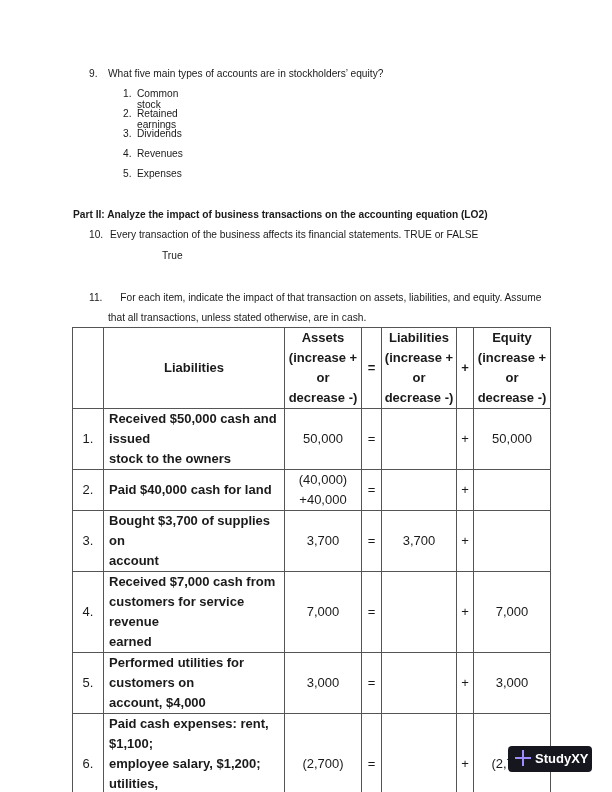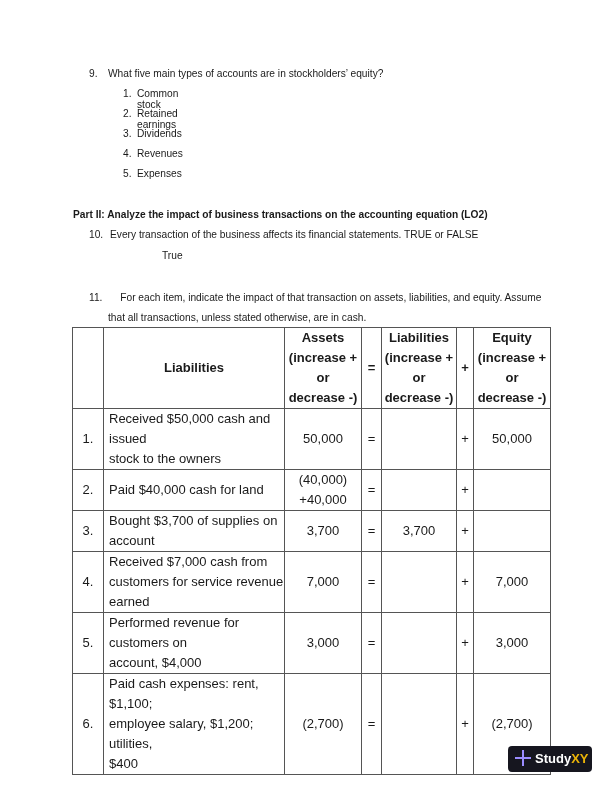--- a/index.html
+++ b/index.html
@@ -12,28 +12,28 @@
   .sub { position:absolute; left:123px; }
   .sub .n { position:absolute; left:0; }
   .sub .t { position:absolute; left:14px; }
   .part { left:73px; top:209px; font-weight:bold; }
   .q10 { left:89px; top:229px; }
   .ans { left:162px; top:250px; }
   .q11a { left:89px; top:292px; }
   .q11b { left:108px; top:312px; }
   table { position:absolute; left:72px; top:327px; border-collapse:collapse; table-layout:fixed; }
   td { border:1px solid #555; padding:0; text-align:center; vertical-align:middle; line-height:20px; font-size:13px; }
-  td.trans { text-align:left; padding-left:5px; font-weight:normal; }
+  td.trans { text-align:left; padding-left:5px; font-weight:bold; }
   .hdr { font-weight:bold; }
   .badge { position:absolute; left:508px; top:746px; width:84px; height:26px; background:#16161f; border-radius:4px; }
   .badge .plus { position:absolute; left:6px; top:3px; width:18px; height:18px; }
   .badge .plus:before { content:""; position:absolute; left:8px; top:1px; width:2px; height:16px; background:#9b8cff; }
   .badge .plus:after { content:""; position:absolute; left:1px; top:8px; width:16px; height:2px; background:#9b8cff; }
   .badge .brand { position:absolute; left:27px; top:5px; font-weight:bold; font-size:13px; color:#ffffff; }
-  .badge .brand .xy { color:#eab308; }
+  .badge .brand .xy { color:#ffffff; }
 </style>
 </head>
 <body>
 
 <div class="abs q9">
   <span class="num">9.</span>
   <span class="txt">What five main types of accounts are in stockholders’ equity?</span>
 </div>
 <div class="sub" style="top:88px">
     <span class="n">1.</span>
@@ -149,21 +149,21 @@
         </td>
     <td>7,000</td>
     <td>=</td>
     <td></td>
     <td>+</td>
     <td>7,000</td>
   </tr>
   <tr style="height:42px">
     <td>5.</td>
     <td class="trans">
-          <div>Performed revenue for customers on</div>
+          <div>Performed utilities for customers on</div>
           <div>account, $4,000</div>
         </td>
     <td>3,000</td>
     <td>=</td>
     <td></td>
     <td>+</td>
     <td>3,000</td>
   </tr>
   <tr style="height:62px">
     <td>6.</td>

